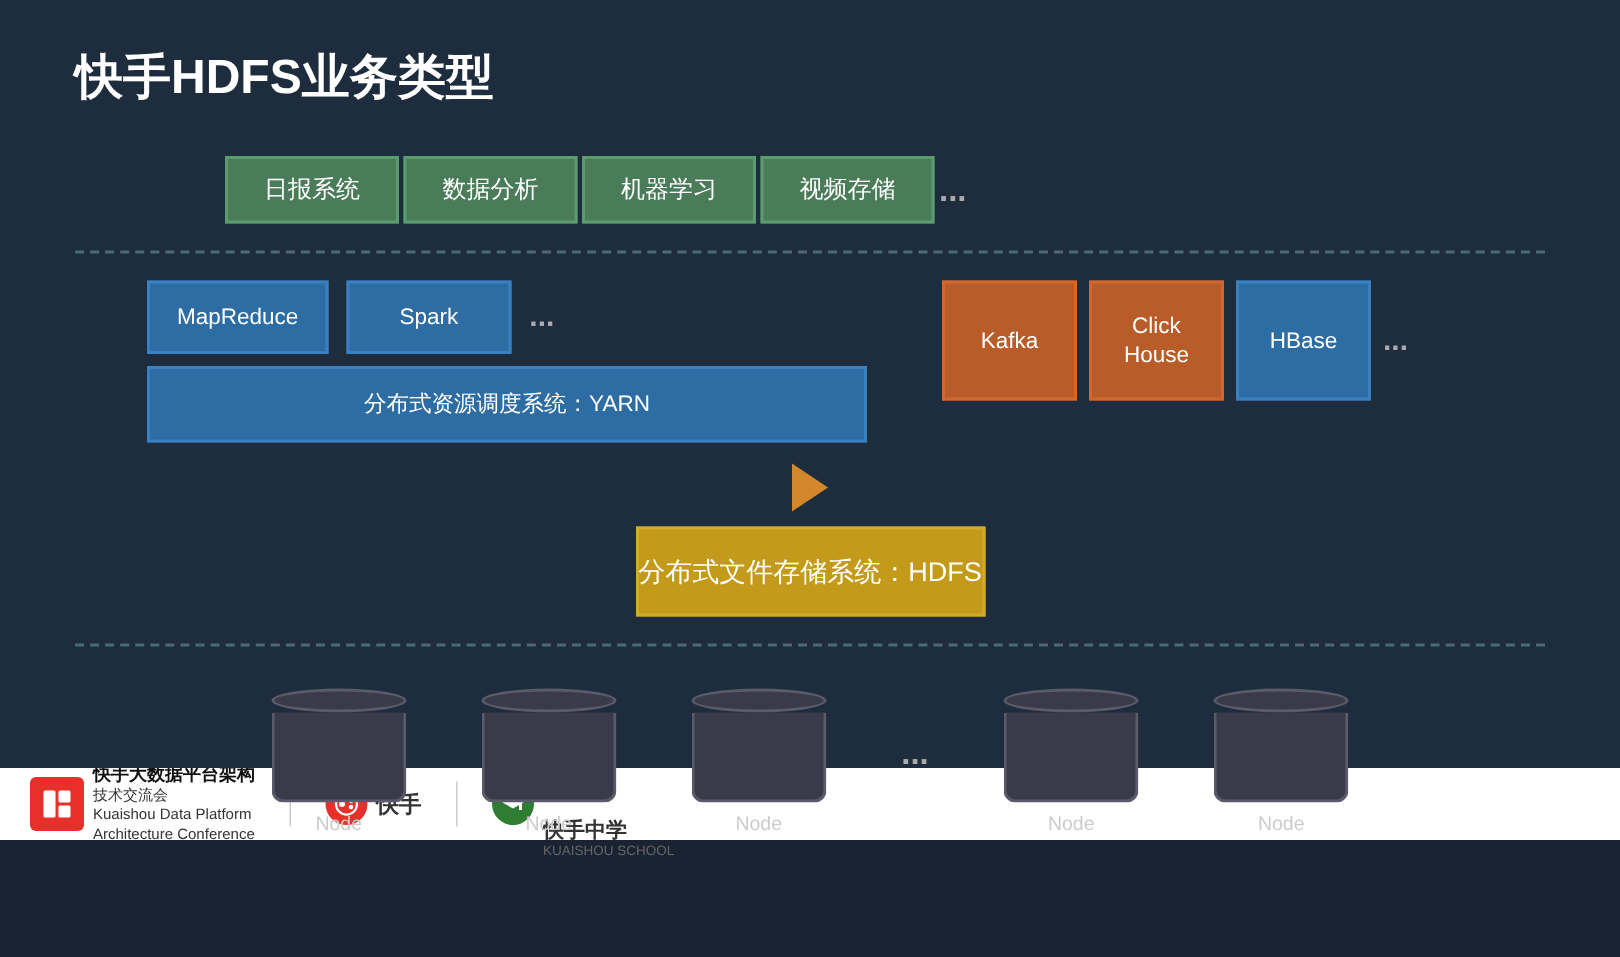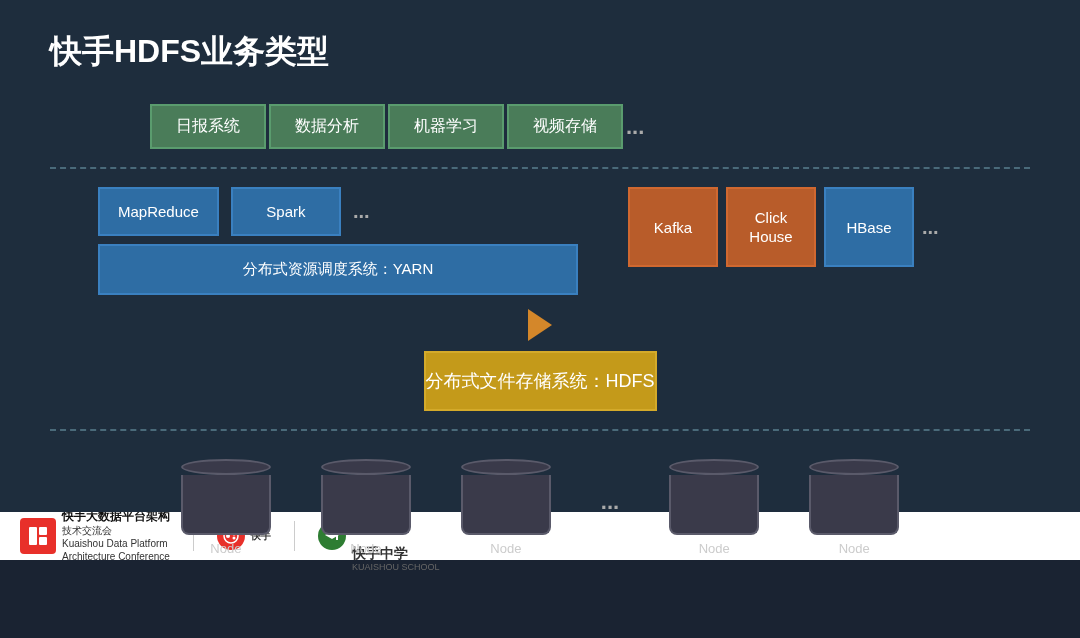--- a/index.html
+++ b/index.html
@@ -369,21 +369,21 @@
 
   <div class="footer-kuaishou">
     <div class="icon-circle">
       <svg width="16" height="16" viewBox="0 0 16 16">
         <circle cx="8" cy="8" r="7" fill="none" stroke="white" stroke-width="1.5"></circle>
         <circle cx="5" cy="8" r="2" fill="white"></circle>
         <circle cx="11" cy="6" r="1.5" fill="white"></circle>
         <circle cx="11" cy="10" r="1.5" fill="white"></circle>
       </svg>
     </div>
-    <span style="font-size:10px; color:#333; font-weight:bold;">快手</span>
+    <span style="font-size:15px; color:#333; font-weight:bold;">快手</span>
   </div>
 
   <div class="footer-separator"></div>
 
   <div class="footer-school">
     <div class="icon-hat">
       <svg width="16" height="16" viewBox="0 0 16 16">
         <polygon points="8,3 15,7 8,11 1,7" fill="white"></polygon>
         <rect x="12" y="7" width="2" height="5" fill="white"></rect>
       </svg>

